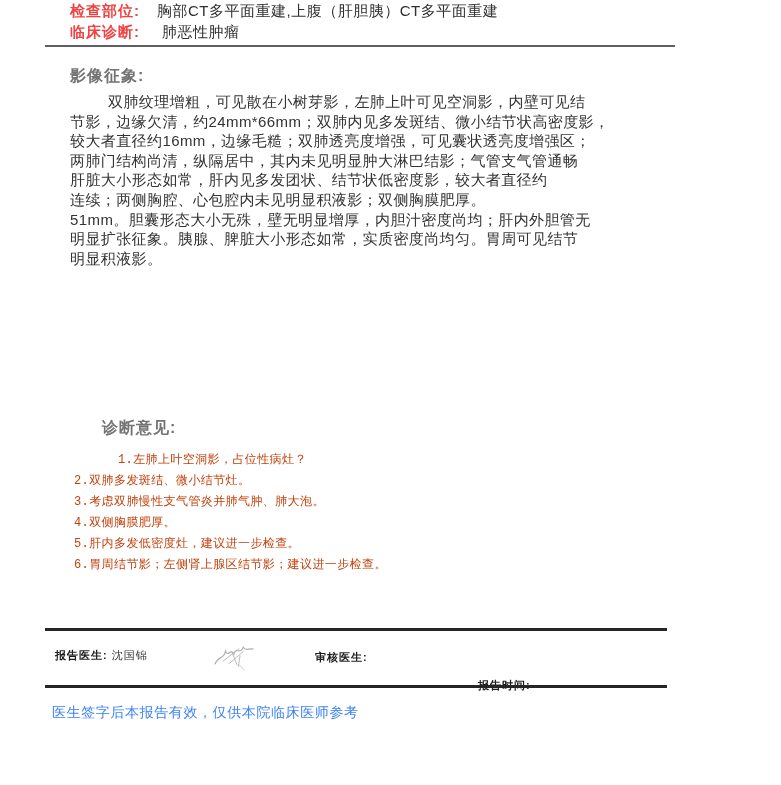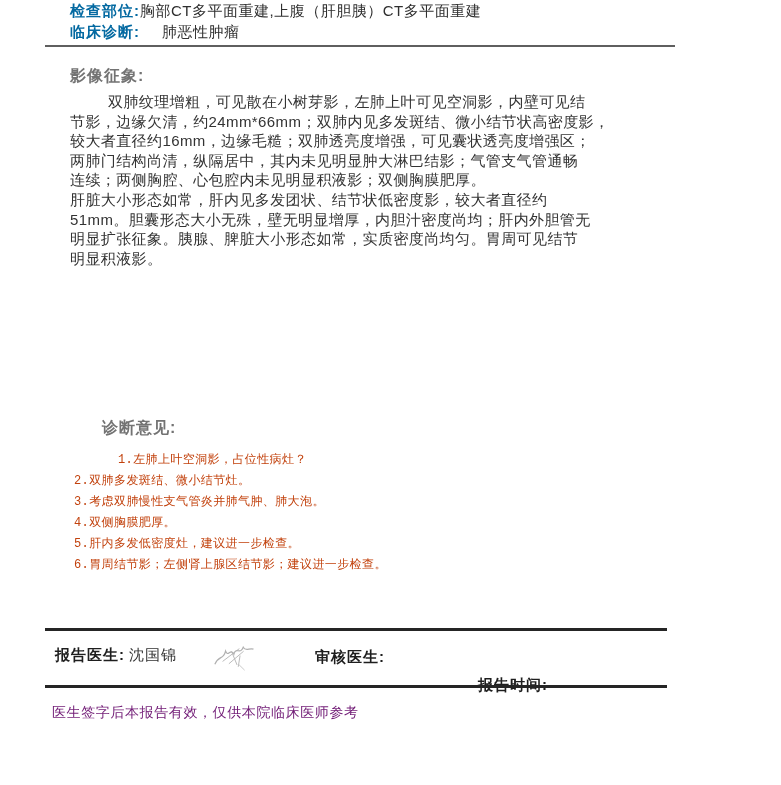--- a/index.html
+++ b/index.html
@@ -8,68 +8,68 @@
     width:781px;height:785px;
     background:#ffffff;
     font-family:"Liberation Sans","DejaVu Sans",sans-serif;
     color:#333333;
     overflow:hidden;
   }
   
   .hdr-row{position:absolute;left:70px;white-space:nowrap;font-size:15px;line-height:20px;}
   .hdr-row.r1{top:1px;}
   .hdr-row.r2{top:22px;}
-  .hdr-label{font-weight:bold;color:#0369a1;letter-spacing:1px;}
-  .hdr-value{margin-left:0;color:#2f2f2f;letter-spacing:0.5px;}
+  .hdr-label{font-weight:bold;color:#ef4444;letter-spacing:1px;}
+  .hdr-value{margin-left:17px;color:#2f2f2f;letter-spacing:0.5px;}
   .hdr-row.r2 .hdr-value{margin-left:22px;}
   .rule-thin{position:absolute;left:45px;top:45px;width:630px;height:2px;background:#5f5f5f;}
   
   .sec-head{position:absolute;left:70px;font-size:16px;font-weight:bold;color:#737373;letter-spacing:1px;}
   .sec-head.imaging{top:66px;}
   .sec-head.impression{top:418px;margin-left:32px;}
   .body-block{position:absolute;left:70px;top:92px;width:612px;font-size:15px;line-height:19.6px;color:#333;letter-spacing:0.4px;}
   .body-line{height:19.6px;white-space:nowrap;}
   .body-line.indent{padding-left:38px;}
   .list-block{position:absolute;left:74px;top:450px;width:620px;font-size:12px;line-height:21px;color:#c2410c;letter-spacing:0.4px;font-family:Liberation Mono, monospace;}
   .list-line{height:21px;white-space:nowrap;}
   .list-line.indent{padding-left:44px;}
   
   .rule-thick{position:absolute;left:45px;width:622px;height:3px;background:#252525;}
   .rule-thick.t1{top:628px;}
   .rule-thick.t2{top:685px;}
-  .ft-item{position:absolute;white-space:nowrap;font-size:15px;line-height:20px;}
+  .ft-item{position:absolute;white-space:nowrap;font-size:11px;line-height:20px;}
   .ft-label{font-weight:bold;color:#1e1e1e;letter-spacing:1px;}
   .ft-value{color:#2f2f2f;margin-left:4px;letter-spacing:1px;}
   .ft-doctor{left:55px;top:645px;}
   .ft-review{left:315px;top:647px;}
   .ft-time{left:478px;top:675px;}
   .signature{position:absolute;left:210px;top:638px;width:52px;height:34px;transform:rotate(-6deg);}
-  .note{position:absolute;left:52px;top:704px;font-size:14px;color:#701a75;letter-spacing:0.6px;white-space:nowrap;}
+  .note{position:absolute;left:52px;top:704px;font-size:14px;color:#3b82f6;letter-spacing:0.6px;white-space:nowrap;}
 </style>
 </head>
 <body>
 
 <div class="page">
 
   <div class="hdr-row r1">
     <span class="hdr-label">检查部位:</span><span class="hdr-value">胸部CT多平面重建,上腹（肝胆胰）CT多平面重建</span>
   </div>
   <div class="hdr-row r2">
     <span class="hdr-label">临床诊断:</span><span class="hdr-value">肺恶性肿瘤</span>
   </div>
   <div class="rule-thin"></div>
 
   <div class="sec-head imaging">影像征象:</div>
   <div class="body-block">
     <div class="body-line indent">双肺纹理增粗，可见散在小树芽影，左肺上叶可见空洞影，内壁可见结</div>
     <div class="body-line">节影，边缘欠清，约24mm*66mm；双肺内见多发斑结、微小结节状高密度影，</div>
     <div class="body-line">较大者直径约16mm，边缘毛糙；双肺透亮度增强，可见囊状透亮度增强区；</div>
     <div class="body-line">两肺门结构尚清，纵隔居中，其内未见明显肿大淋巴结影；气管支气管通畅</div>
+    <div class="body-line">肝脏大小形态如常，肝内见多发团状、结节状低密度影，较大者直径约</div>
     <div class="body-line">连续；两侧胸腔、心包腔内未见明显积液影；双侧胸膜肥厚。</div>
-    <div class="body-line">肝脏大小形态如常，肝内见多发团状、结节状低密度影，较大者直径约</div>
     <div class="body-line">51mm。胆囊形态大小无殊，壁无明显增厚，内胆汁密度尚均；肝内外胆管无</div>
     <div class="body-line">明显扩张征象。胰腺、脾脏大小形态如常，实质密度尚均匀。胃周可见结节</div>
     <div class="body-line">明显积液影。</div>
   </div>
 
   <div class="sec-head impression">诊断意见:</div>
   <div class="list-block">
     <div class="list-line indent">1.左肺上叶空洞影，占位性病灶？</div>
     <div class="list-line">2.双肺多发斑结、微小结节灶。</div>
     <div class="list-line">3.考虑双肺慢性支气管炎并肺气肿、肺大泡。</div>

